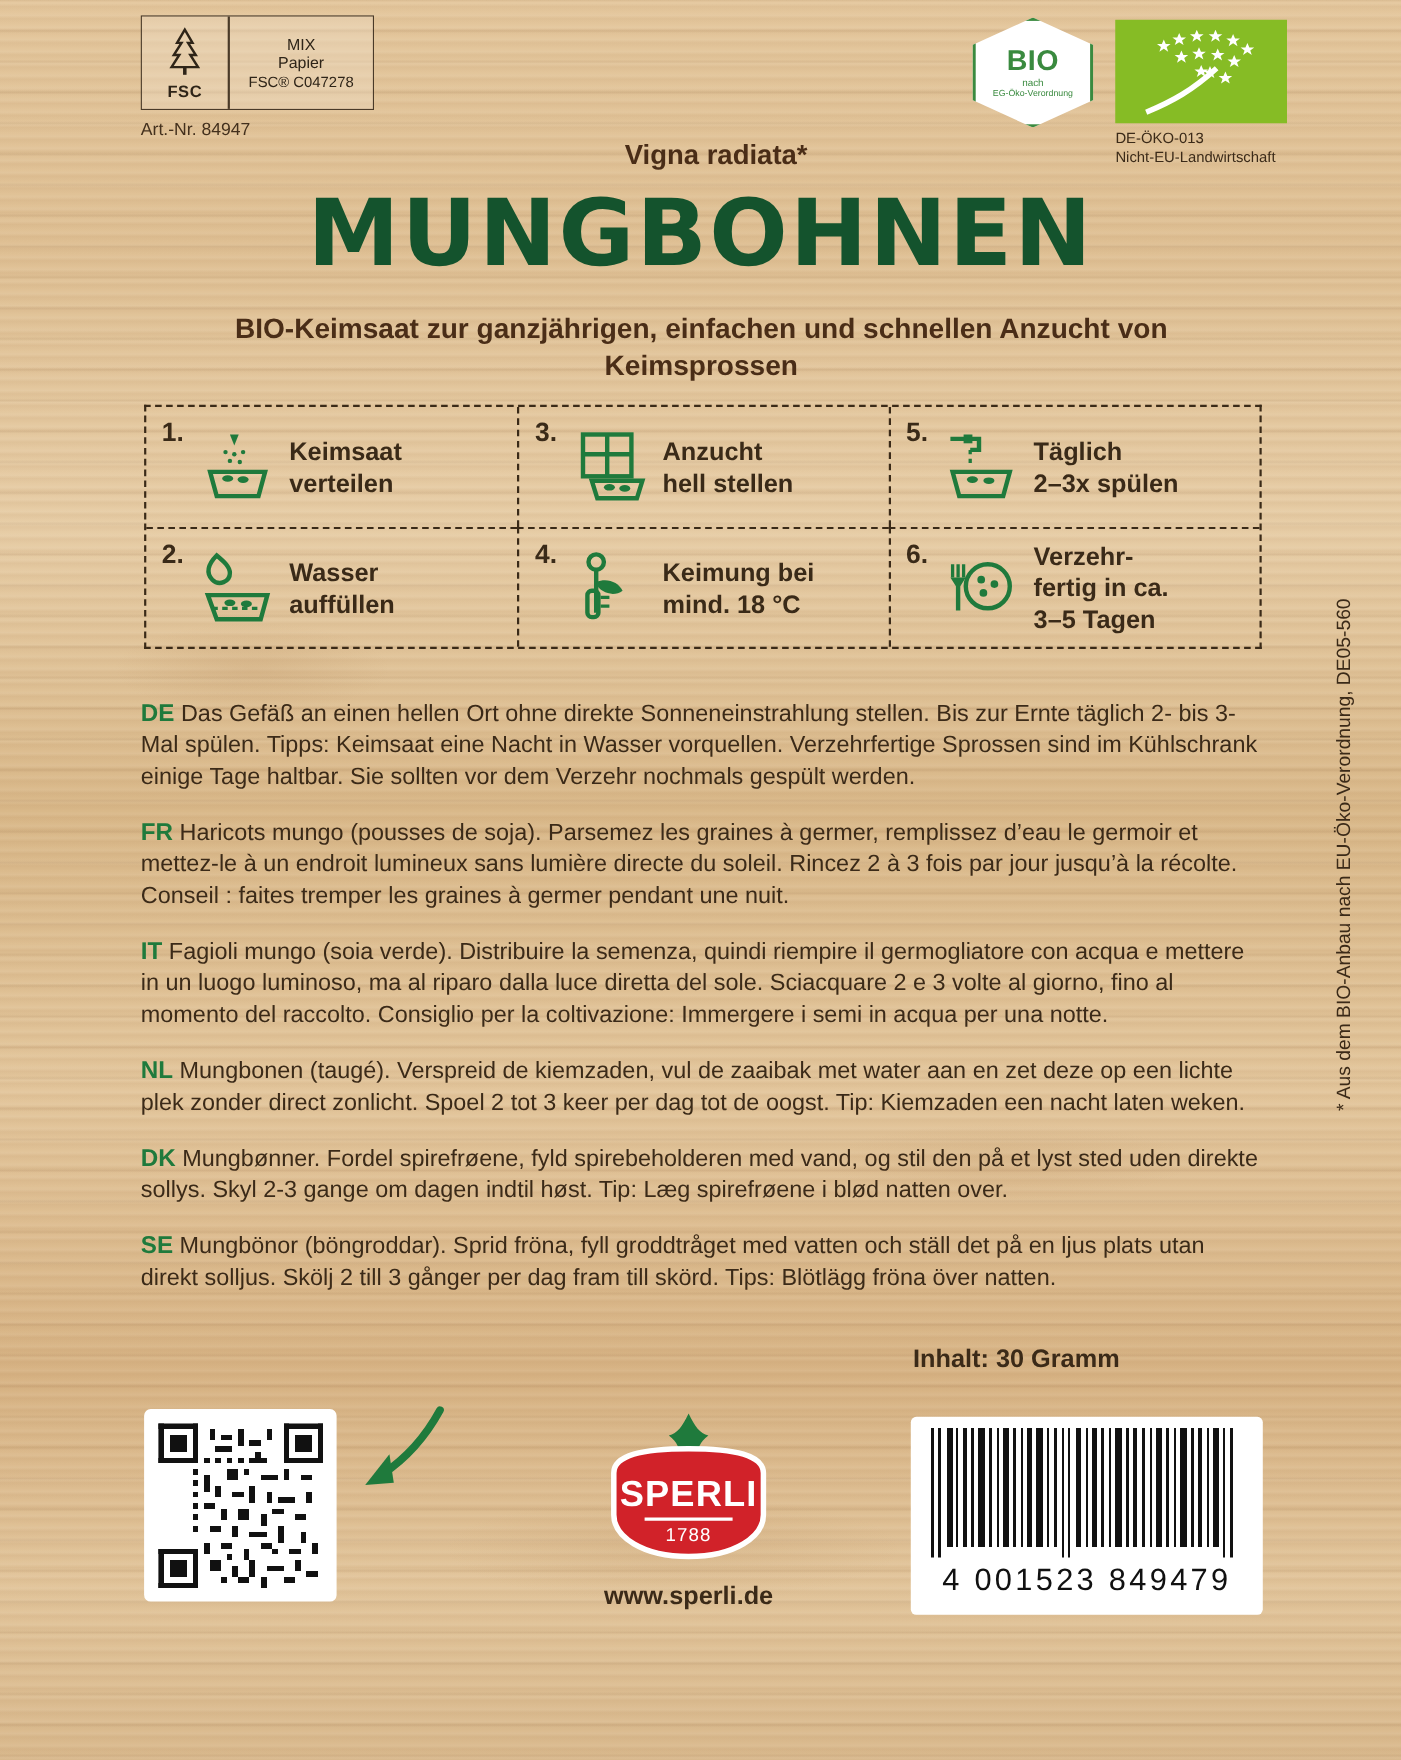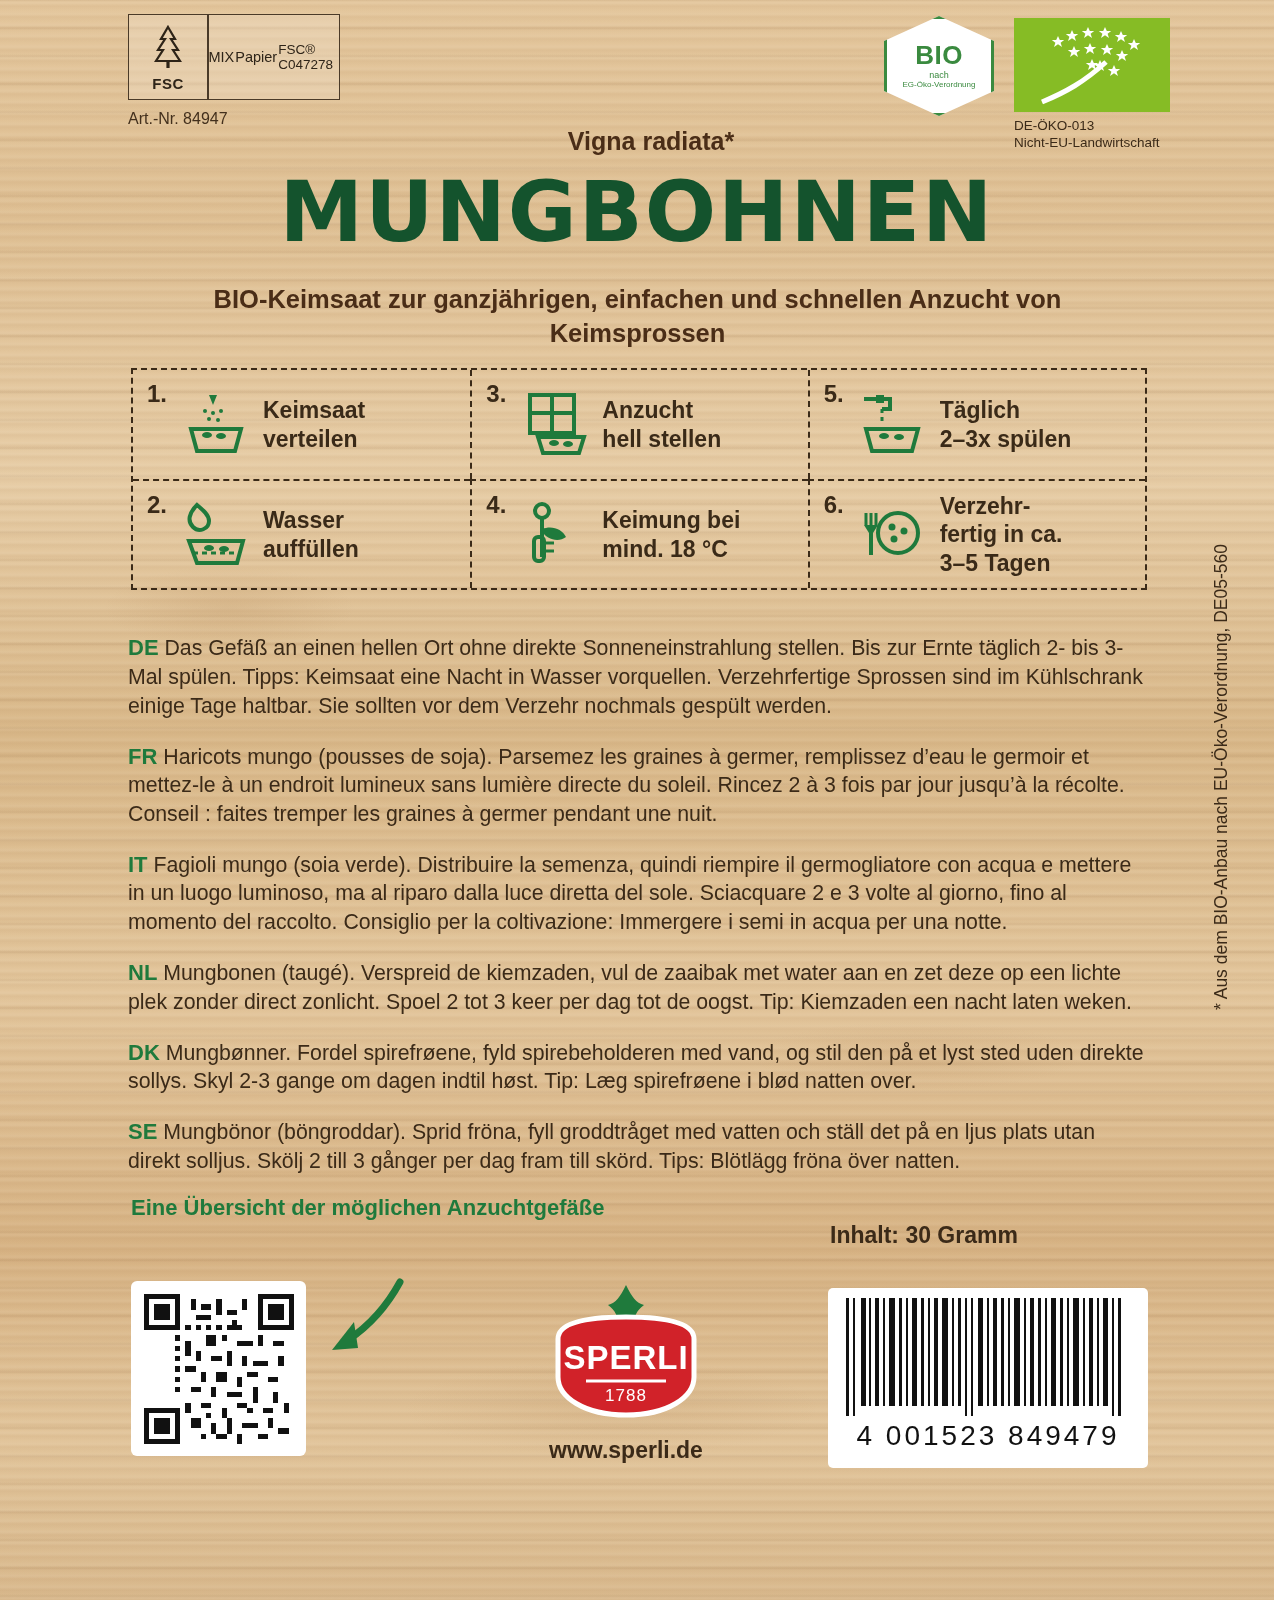--- a/index.html
+++ b/index.html
@@ -43,21 +43,21 @@
   
   .fsc {
     position: absolute; left: 128px; top: 14px;
     width: 212px; height: 86px;
     border: 1.5px solid #4a3a28;
     background: rgba(240,227,205,0.35);
     display: flex; align-items: stretch;
   }
   .fsc-left { width: 78px; display:flex; align-items:center; justify-content:center; flex-direction:column;}
   .fsc-divider { width:1.5px; background:#4a3a28; }
-  .fsc-right { flex:1; display:flex; flex-direction:row; align-items:center; justify-content:center; gap:1px; }
+  .fsc-right { flex:1; display:flex; flex-direction:column; align-items:center; justify-content:center; gap:1px; }
   .fsc-right div { font-size: 14.5px; color:#2e2418; font-family:"Liberation Sans",sans-serif;}
   .fsc-code { font-size: 13.5px !important; }
   .fsc-label { font-size: 15px; font-weight: bold; color:#2e2418; letter-spacing:0.5px;}
   .artnr {
     position:absolute; left:128px; top:110px;
     font-size: 16px; color:#43301d; font-family:"Liberation Sans",sans-serif;
   }
 
   
   .bio-hex { position:absolute; left:884px; top:16px; width:110px; height:100px; }
@@ -392,21 +392,20 @@
     <span class="lang">SE</span>
     <span>Mungbönor (böngroddar). Sprid fröna, fyll groddtråget med vatten och ställ det på en ljus plats utan direkt solljus. Skölj 2 till 3 gånger per dag fram till skörd. Tips: Blötlägg fröna över natten.</span>
   </p>
 </div>
 
 <div class="side-wrap">
   <div class="side-inner">* Aus dem BIO-Anbau nach EU-Öko-Verordnung, DE05-560</div>
 </div>
 
 <div class="qr-head">
-  <div>Eine Übersicht der möglichen Anzuchtgefäße</div>
 </div>
 
 <div class="qr-box">
   <svg width="150" height="150" viewBox="0 0 29 29" shape-rendering="crispEdges">
     <rect width="29" height="29" fill="#ffffff"></rect>
     <g fill="#111111">
 
       <rect x="0" y="0" width="7" height="1"></rect>
         <rect x="0" y="6" width="7" height="1"></rect>
       <rect x="0" y="0" width="1" height="7"></rect>

